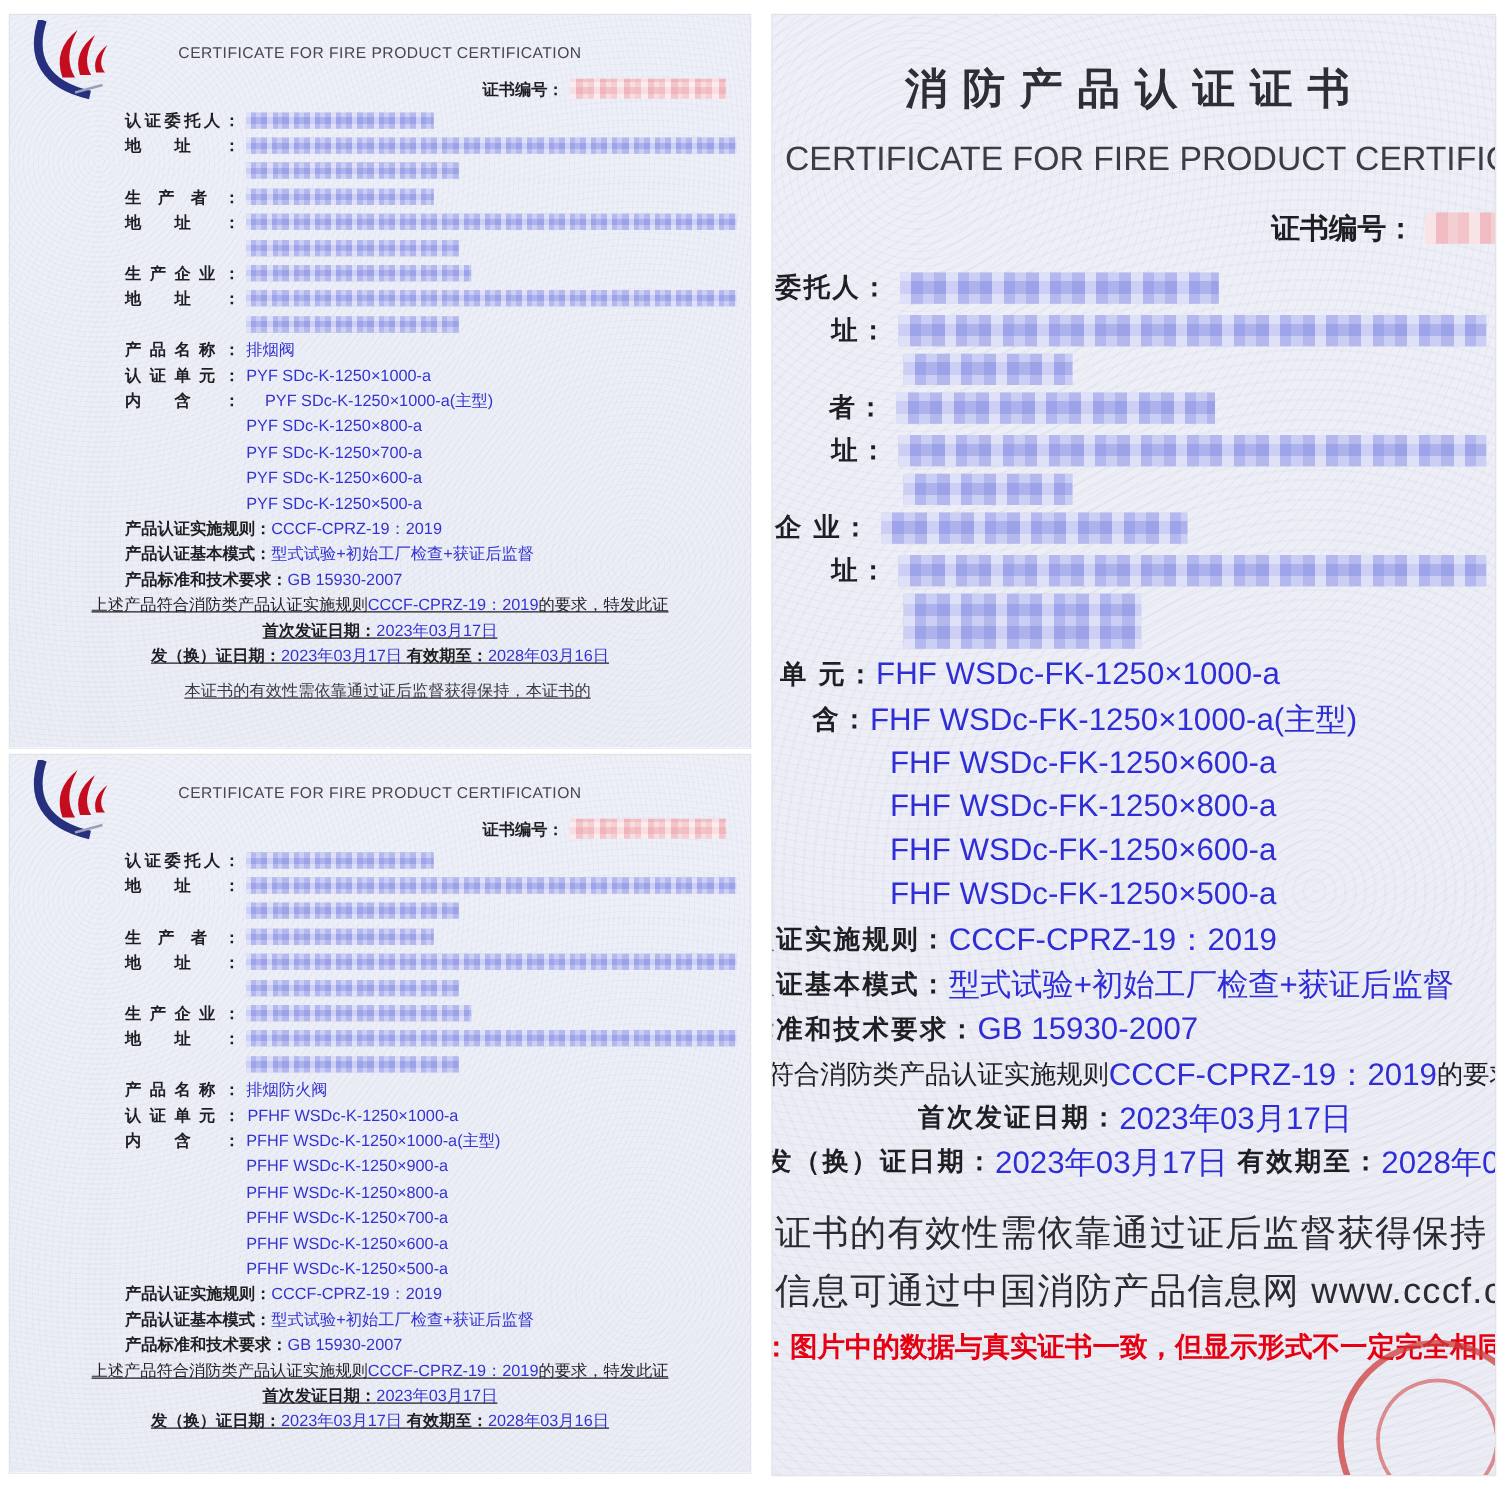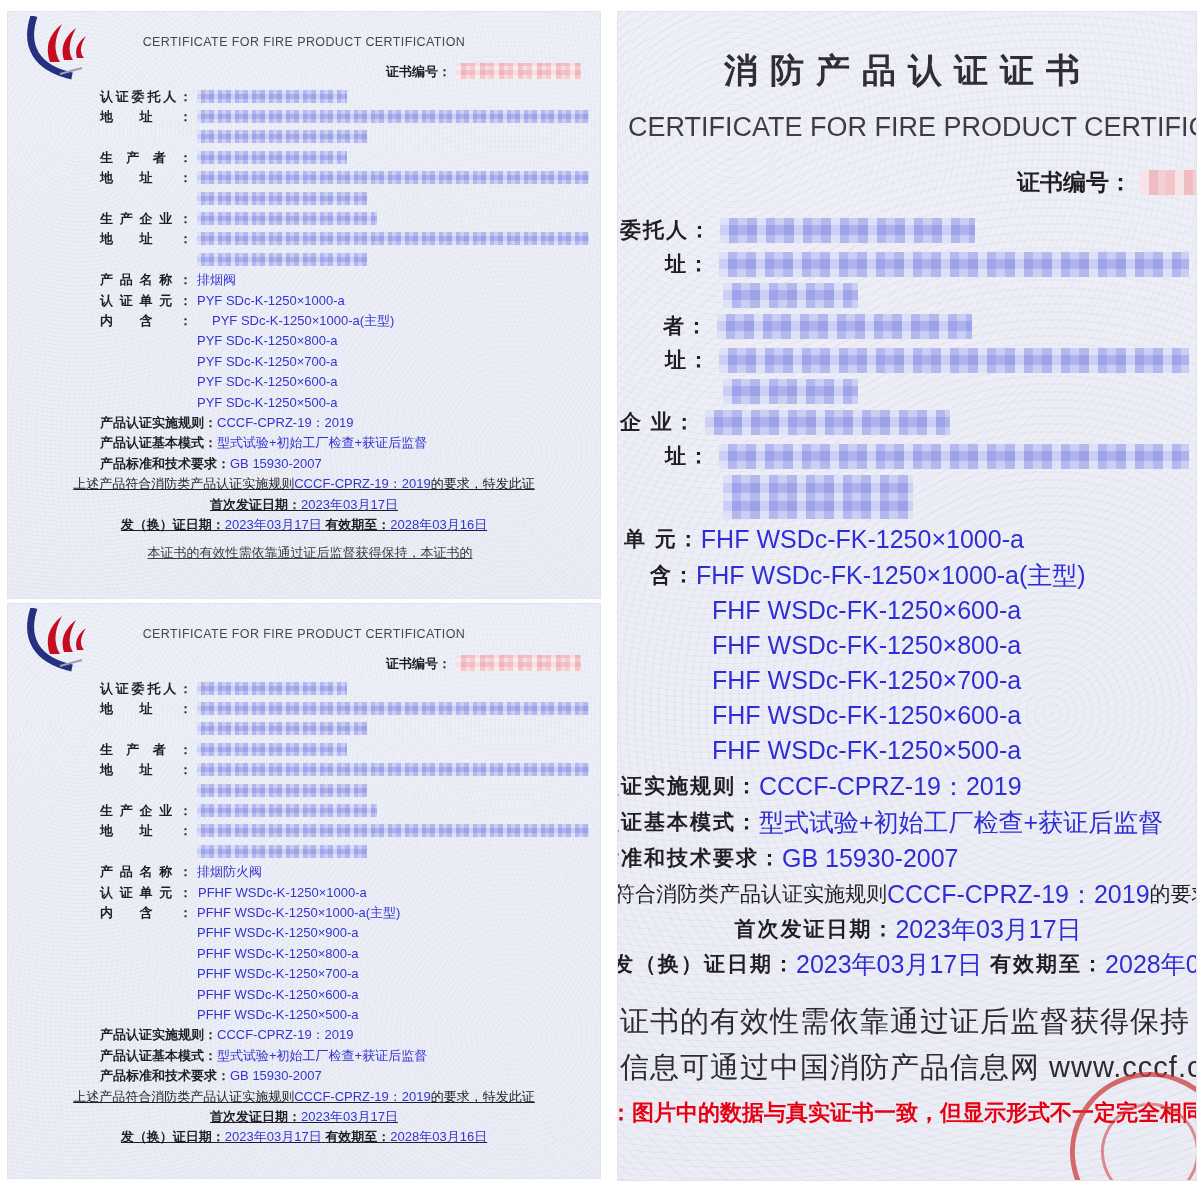--- a/index.html
+++ b/index.html
@@ -348,23 +348,20 @@
         <span class="lab">含：</span>
         <span class="val">FHF WSDc-FK-1250×1000-a(主型)</span>
       </div>
     <div class="rr h35 modelsR">
         <span class="val">FHF WSDc-FK-1250×600-a</span>
       </div>
     <div class="rr h35 modelsR">
         <span class="val">FHF WSDc-FK-1250×800-a</span>
       </div>
     <div class="rr h35 modelsR">
-        <span class="val">FHF WSDc-FK-1250×700-a</span>
-      </div>
-    <div class="rr h35 modelsR">
         <span class="val">FHF WSDc-FK-1250×600-a</span>
       </div>
     <div class="rr h35 modelsR">
         <span class="val">FHF WSDc-FK-1250×500-a</span>
       </div>
     <div class="rr h36" style="margin-left:-22px;">
         <span class="lab">认证实施规则：</span>
         <span class="val">CCCF-CPRZ-19：2019</span>
       </div>
     <div class="rr h36" style="margin-left:-22px;">

